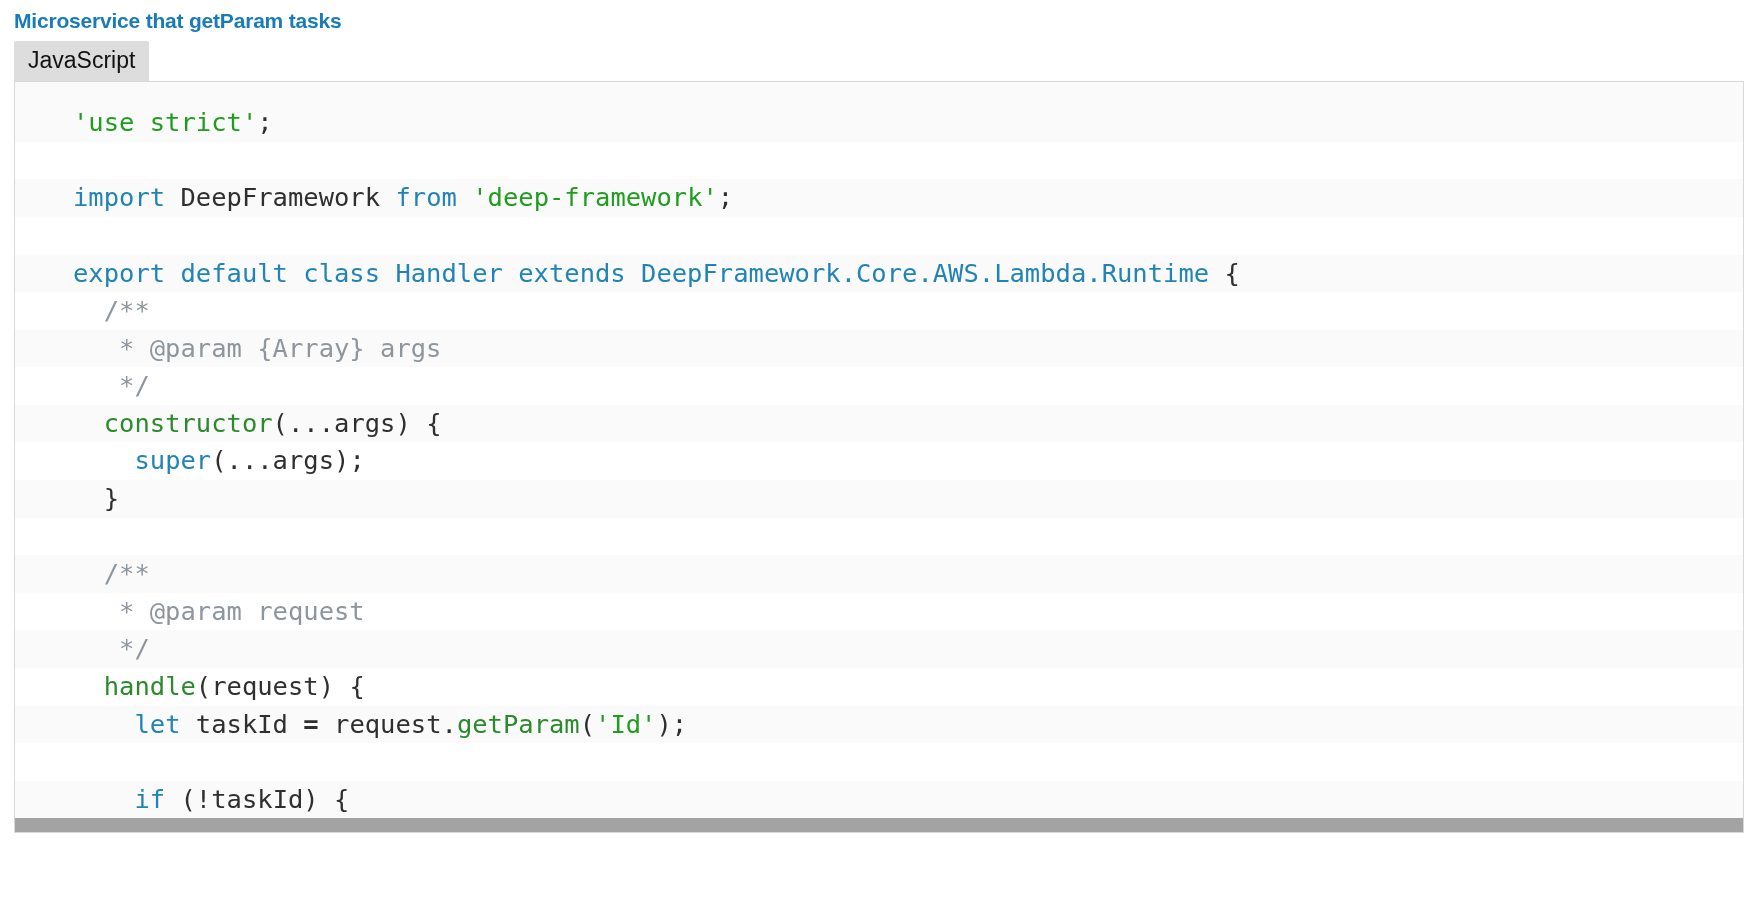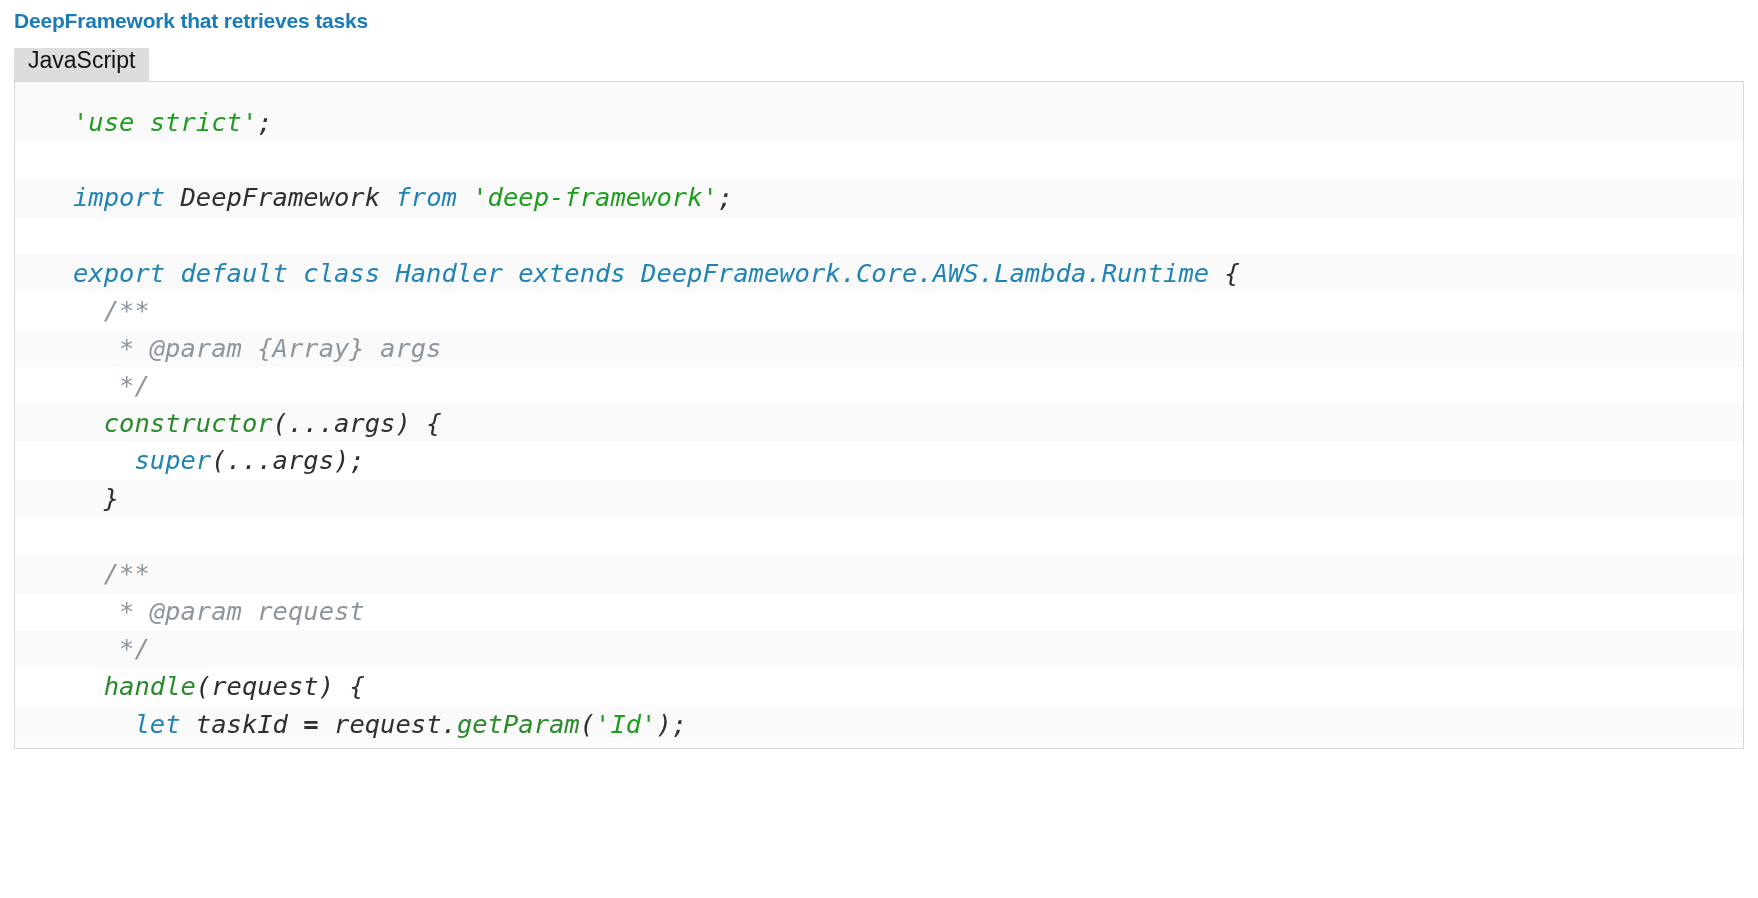--- a/index.html
+++ b/index.html
@@ -44,39 +44,38 @@
     display: flex;
     align-items: flex-end;
   }
   .lang-tab {
     display: inline-block;
     background: #dddddd;
     color: #111111;
     font-family: "Liberation Sans", sans-serif;
     font-size: 23px;
     line-height: 1;
-    padding: 1px 14px 9px 14px;
+    padding: 8px 14px 9px 14px;
     border: 0;
     border-radius: 2px 2px 0 0;
     cursor: pointer;
     user-select: none;
     white-space: nowrap;
   }
 
   
   .code-panel {
     position: relative;
     margin: 0 14px 0 14px;
     border: 1px solid #d8d8d8;
     border-top: 1px solid #d8d8d8;
     background: #a3a3a3;
-    height: 668px;
+    height: 752px;
     overflow: hidden;
     box-sizing: border-box;
-    font-style: italic;
   }
 
   .code-scroll {
     position: relative;
     height: 100%;
     overflow: hidden;
   }
 
   pre.code-block {
     margin: 0;
@@ -111,21 +110,21 @@
   .tok-punc     { color: #2f2f2f; }
   .tok-op       { color: #2f2f2f; font-weight: bold; }
 
   .top-pad { display:block; height: 22px; background: #fafafa; }
 </style>
 </head>
 <body>
 
 <div class="page">
 
-  <h2 class="doc-heading">DeepFramework that retrieves tasks</h2>
+  <h2 class="doc-heading">Microservice that getParam tasks</h2>
 
   <div class="tabs-row">
     <span class="lang-tab">JavaScript</span>
   </div>
 
   <div class="code-panel">
     <div class="code-scroll">
       <pre class="code-block"><span class="top-pad"></span><code class="code-line alt"><span class="tok-str">'use strict'</span><span class="tok-punc">;</span></code><code class="code-line"> </code><code class="code-line alt"><span class="tok-kw">import</span> <span class="tok-plain">DeepFramework</span> <span class="tok-kw">from</span> <span class="tok-str">'deep-framework'</span><span class="tok-punc">;</span></code><code class="code-line"> </code><code class="code-line alt"><span class="tok-kw">export default class</span> <span class="tok-cls">Handler</span> <span class="tok-kw">extends</span> <span class="tok-cls">DeepFramework.Core.AWS.Lambda.Runtime</span> <span class="tok-punc">{</span></code><code class="code-line">  <span class="tok-com">/**</span></code><code class="code-line alt">   <span class="tok-com">* @param {Array} args</span></code><code class="code-line">   <span class="tok-com">*/</span></code><code class="code-line alt">  <span class="tok-fn">constructor</span><span class="tok-punc">(...</span><span class="tok-plain">args</span><span class="tok-punc">) {</span></code><code class="code-line">    <span class="tok-kw">super</span><span class="tok-punc">(...</span><span class="tok-plain">args</span><span class="tok-punc">);</span></code><code class="code-line alt">  <span class="tok-punc">}</span></code><code class="code-line"> </code><code class="code-line alt">  <span class="tok-com">/**</span></code><code class="code-line">   <span class="tok-com">* @param request</span></code><code class="code-line alt">   <span class="tok-com">*/</span></code><code class="code-line">  <span class="tok-fn">handle</span><span class="tok-punc">(</span><span class="tok-plain">request</span><span class="tok-punc">) {</span></code><code class="code-line alt">    <span class="tok-kw">let</span> <span class="tok-plain">taskId</span> <span class="tok-op">=</span> <span class="tok-plain">request</span><span class="tok-punc">.</span><span class="tok-fn">getParam</span><span class="tok-punc">(</span><span class="tok-str">'Id'</span><span class="tok-punc">);</span></code><code class="code-line"> </code><code class="code-line alt">    <span class="tok-kw">if</span> <span class="tok-punc">(!</span><span class="tok-plain">taskId</span><span class="tok-punc">) {</span></code></pre>
     </div>
   </div>

